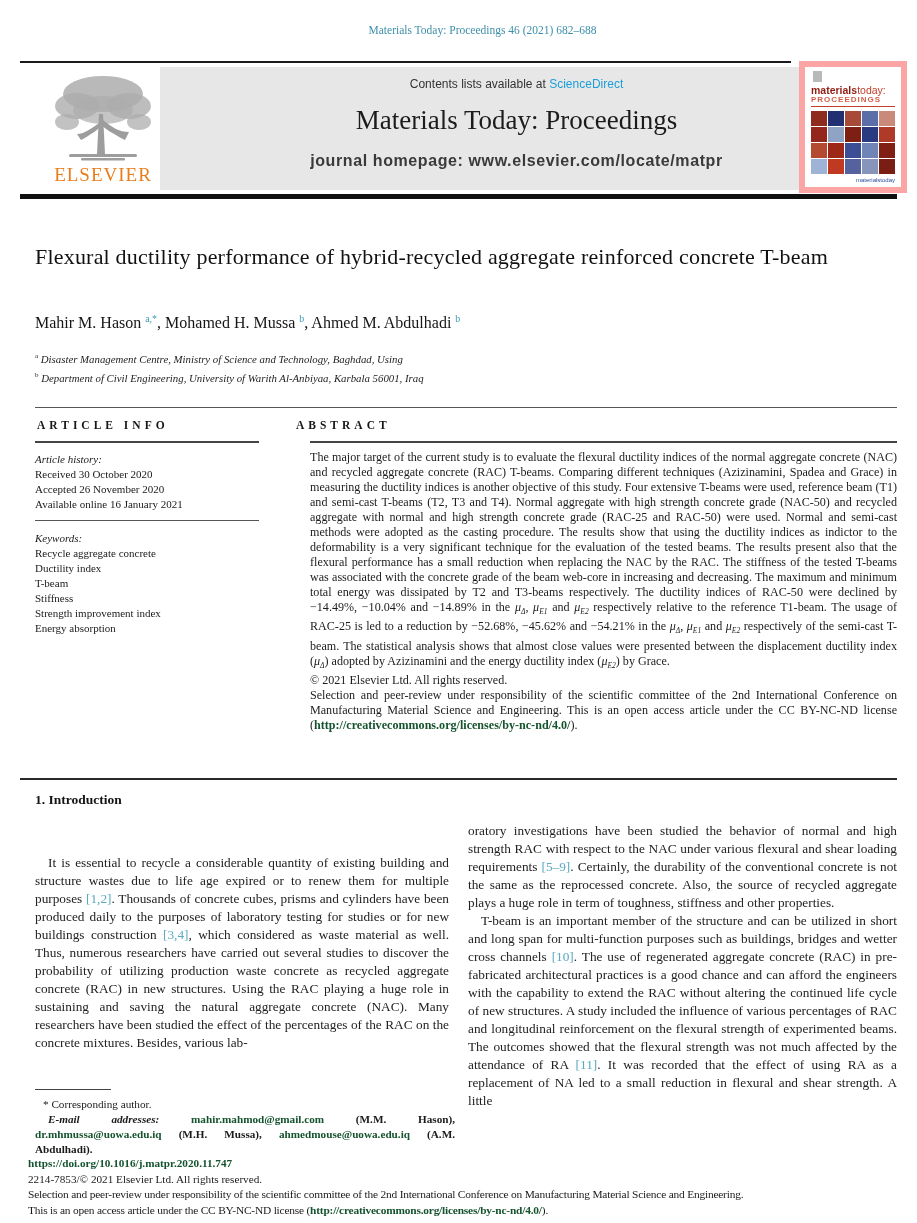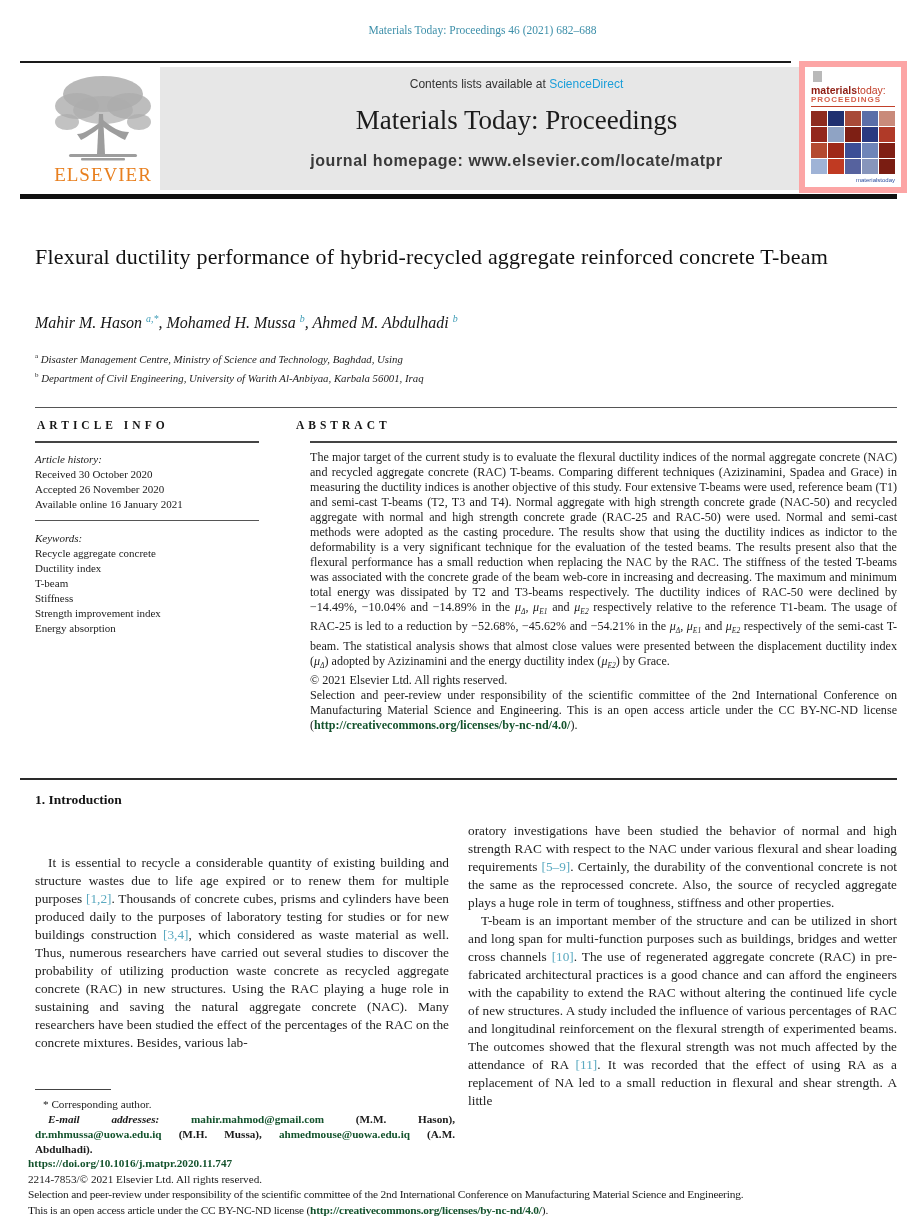--- a/index.html
+++ b/index.html
@@ -42,21 +42,21 @@
     letter-spacing:1px; color:#d4604a; font-weight:bold; }
   .cover-redline { height:1px; background:#c2402a; margin:2px 0 4px 0; }
   .cover-grid { display:grid; grid-template-columns:repeat(5,1fr); gap:1px; }
   .cover-grid div { height:15px; }
   .cover-foot { margin-top:3px; text-align:right; font-family:"Liberation Sans", sans-serif;
     font-size:6px; color:#2a4d9e; }
 
   
   .paper-title { left:35px; top:242px; width:830px; font-size:22px;
     line-height:29px; color:#111; letter-spacing:0.2px; }
-  .authors { left:35px; top:313px; width:830px; font-size:16px; color:#161616;font-style:italic; }
+  .authors { left:35px; top:313px; width:830px; font-size:16px; color:#161616; }
   .affils { left:35px; top:348px; width:830px; font-style:italic; font-size:10.8px;
     line-height:16px; color:#222; }
 
   .rule1 { left:35px; top:407px; width:862px; height:1px; background:#555; }
   .sec-head { font-size:11.5px; font-weight:bold; letter-spacing:4px; color:#161616; }
   .h-artinfo { left:37px; top:419px; }
   .h-abstract { left:296px; top:419px; }
   .rule-l1 { left:35px; top:441px; width:224px; height:2px; background:#444; }
   .rule-r1 { left:310px; top:441px; width:587px; height:2px; background:#444; }
   .rule-l2 { left:35px; top:520px; width:224px; height:1px; background:#555; }

